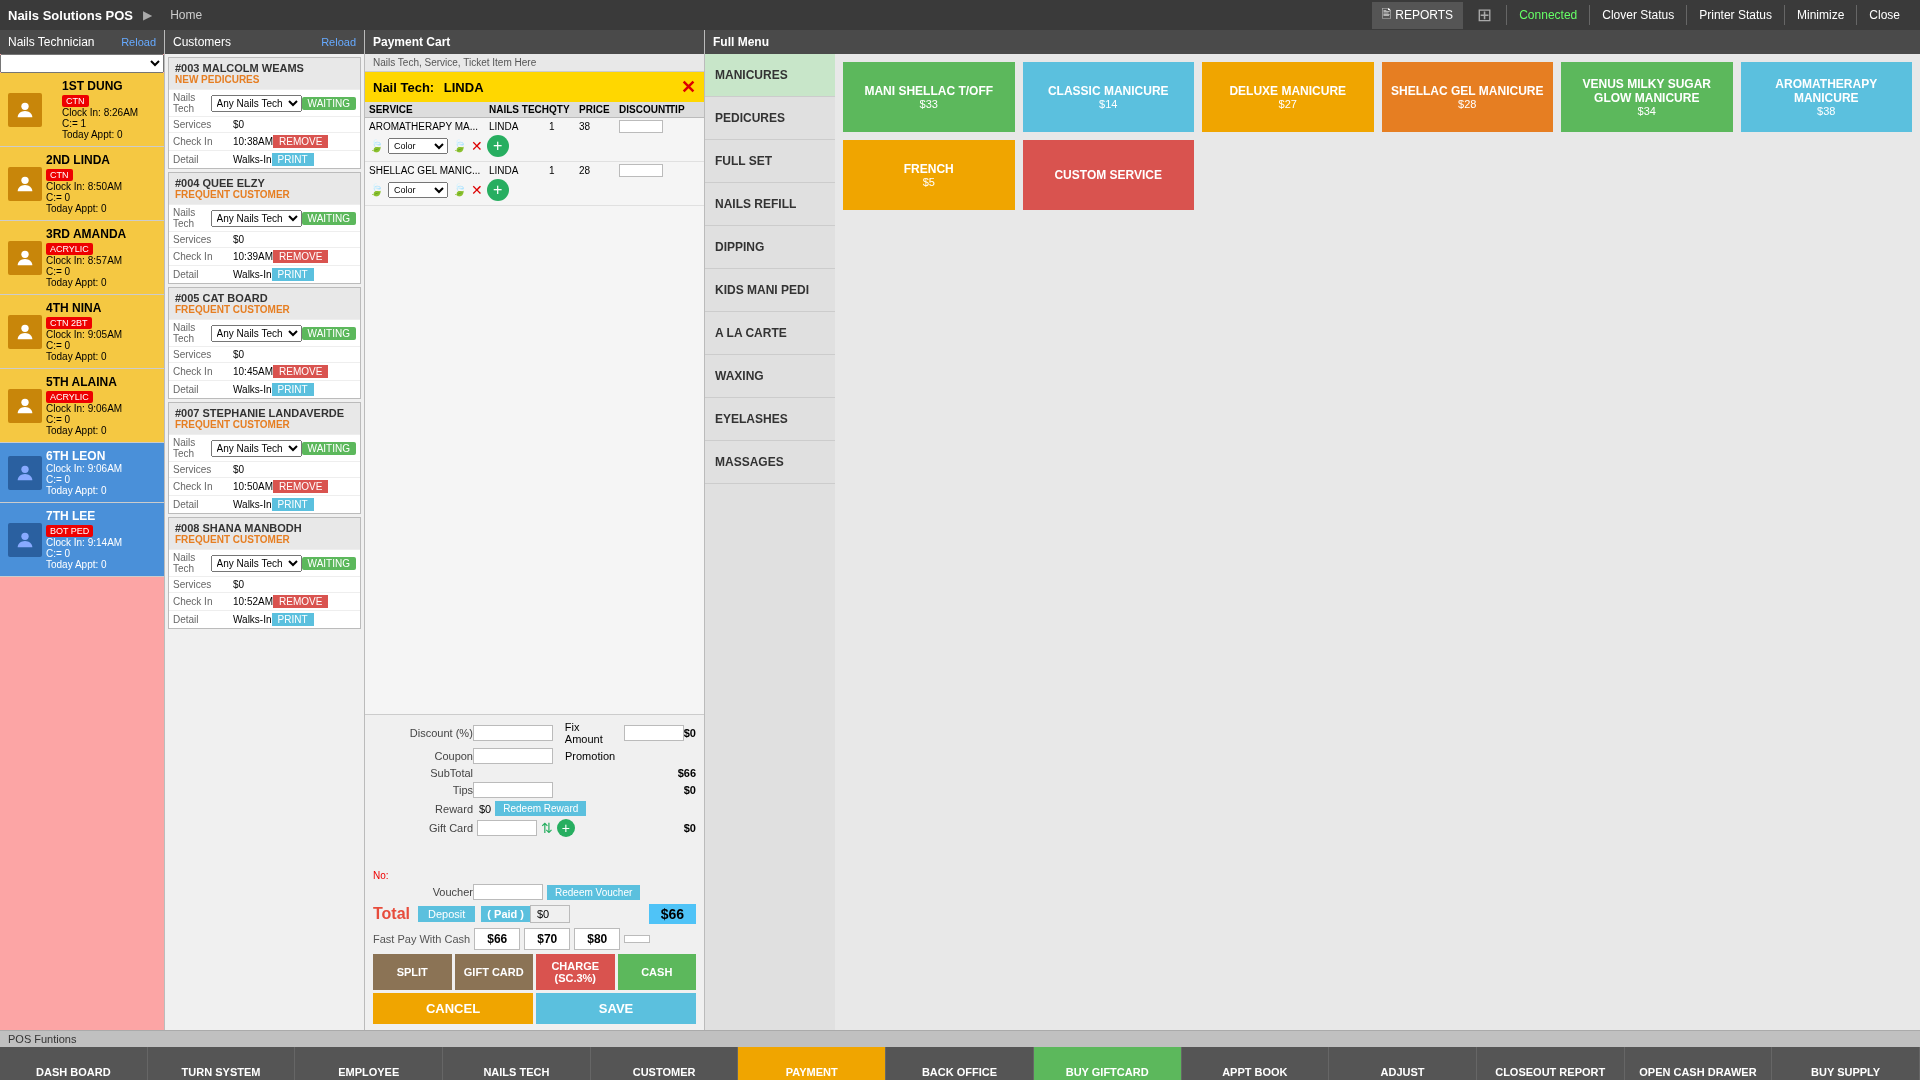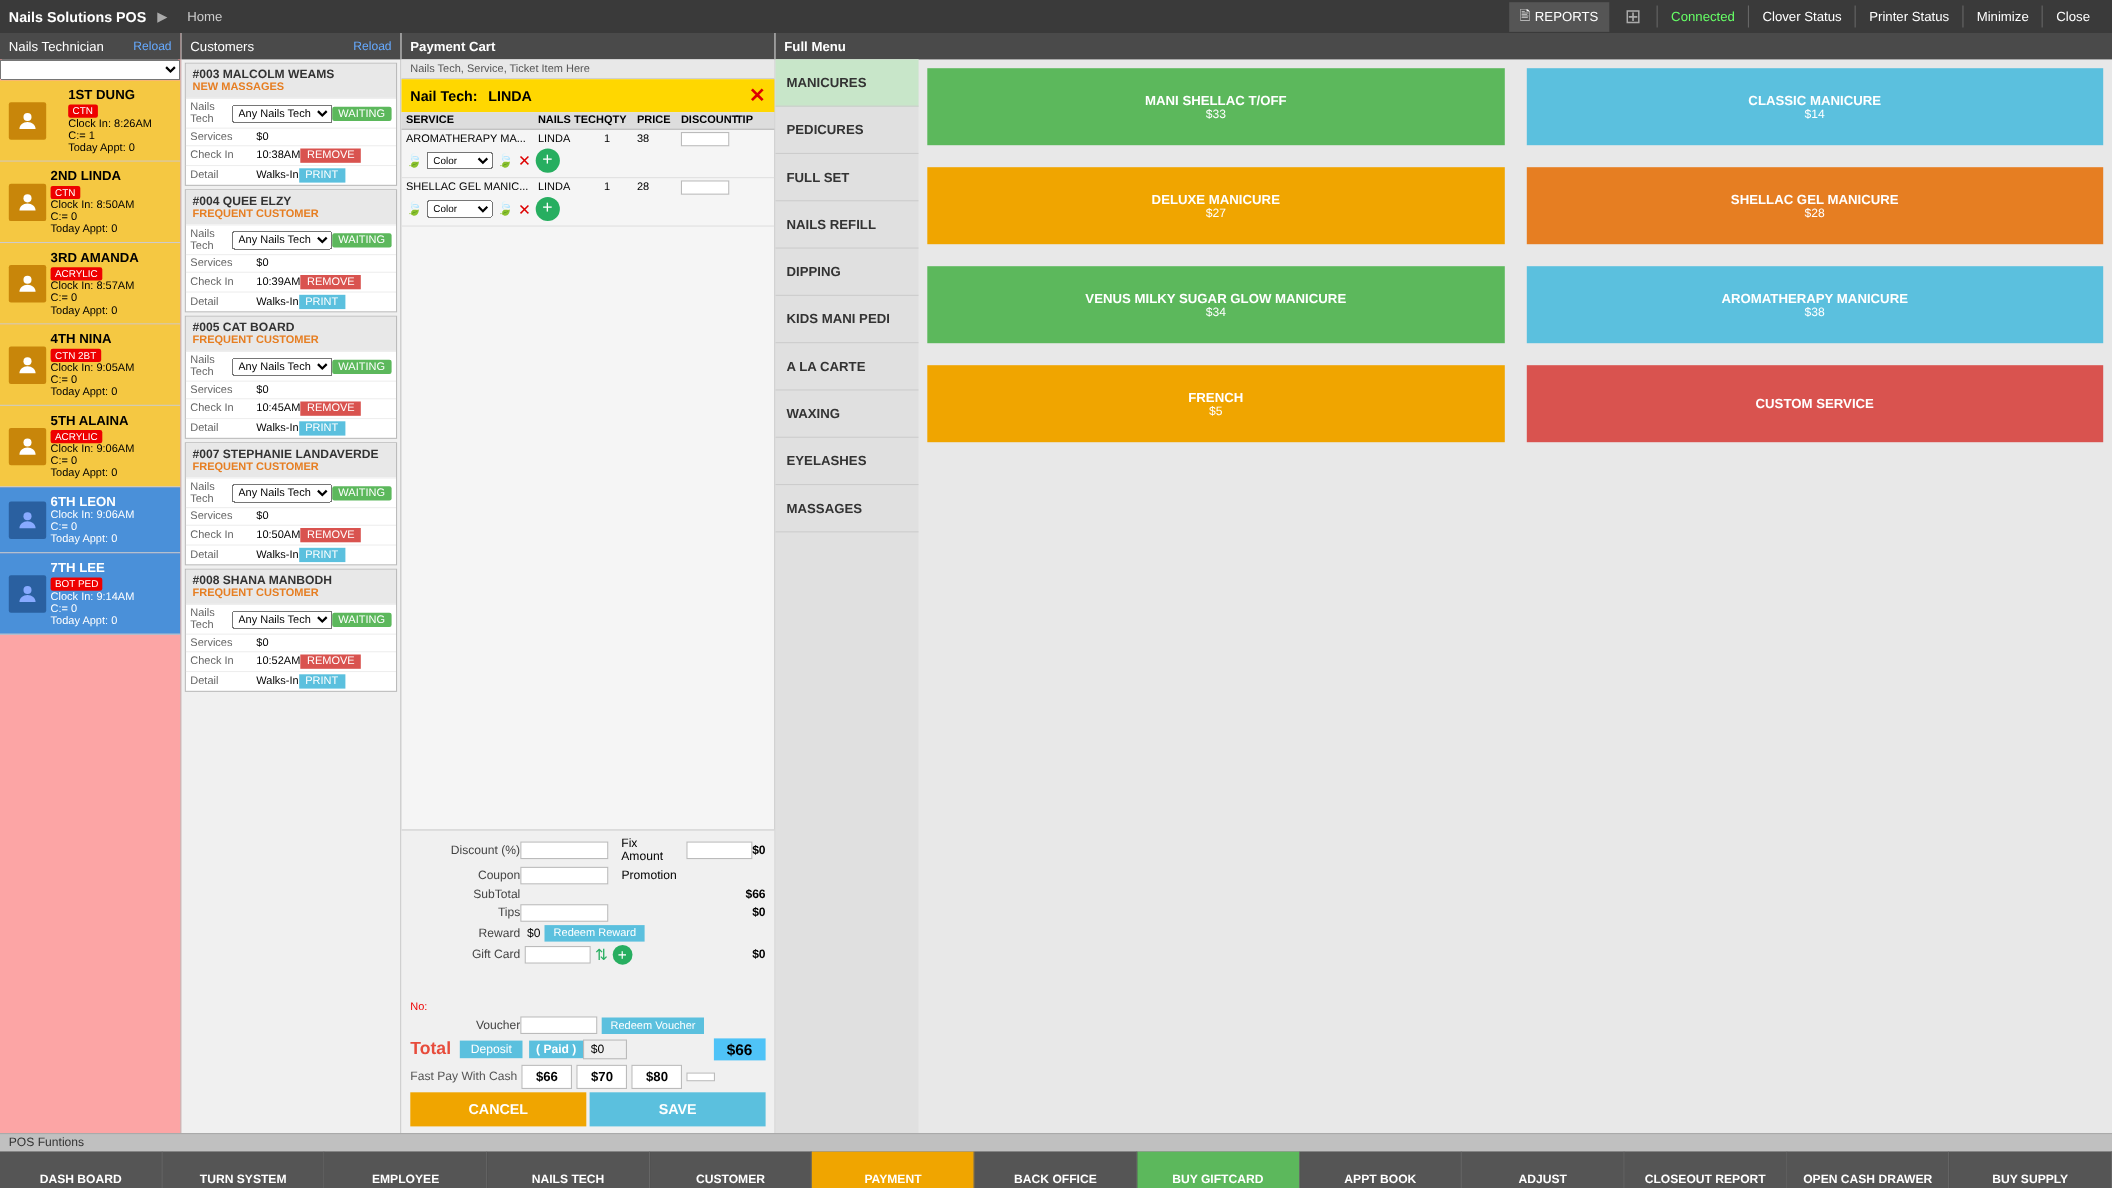--- a/index.html
+++ b/index.html
@@ -91,21 +91,21 @@
     .btn-save { background: #5bc0de; color: white; border: none; padding: 8px; font-size: 13px; font-weight: bold; cursor: pointer; }
     
     
     #menu-panel { flex: 1; background: #e8e8e8; display: flex; flex-direction: column; }
     #menu-header { background: #4a4a4a; color: white; padding: 5px 8px; font-size: 12px; font-weight: bold; }
     #menu-content { display: flex; flex: 1; }
     #menu-categories { width: 130px; background: #e0e0e0; display: flex; flex-direction: column; gap: 0; }
     .menu-cat { padding: 14px 10px; cursor: pointer; border-bottom: 1px solid #ccc; font-size: 12px; font-weight: bold; color: #333; }
     .menu-cat.active { background: #c8e6c9; }
     
-    #menu-items { flex: 1; padding: 8px; display: grid; grid-template-columns: repeat(2, 1fr); grid-template-rows: repeat(2, auto); gap: 20px; align-content: start; }
+    #menu-items { flex: 1; padding: 8px; display: grid; grid-template-columns: repeat(6, 1fr); grid-template-rows: repeat(2, auto); gap: 8px; align-content: start; }
     .menu-item { padding: 10px 8px; cursor: pointer; font-size: 12px; font-weight: bold; color: white; text-align: center; display: flex; flex-direction: column; align-items: center; justify-content: center; min-height: 70px; }
     .menu-item.green { background: #5cb85c; }
     .menu-item.blue { background: #5bc0de; }
     .menu-item.yellow { background: #f0a500; }
     .menu-item.orange { background: #e67e22; }
     .menu-item.red { background: #d9534f; }
     .menu-item .item-price { font-size: 11px; font-weight: normal; }
     
     
     #bottom-bar { height: 50px; background: #3a3a3a; display: flex; align-items: center; }
@@ -275,21 +275,21 @@
 
   <div id="mid-panel">
     <div id="mid-header">
       <span>Customers</span>
       <span class="reload-link">Reload</span>
     </div>
     <div class="customer-list" id="customer-list-container">
         <div class="customer-item">
     <div class="customer-header">
       <div class="cust-num">#003 MALCOLM WEAMS</div>
-      <div class="sub-section">NEW MASSAGES</div>
+      <div class="sub-section">NEW PEDICURES</div>
     </div>
     <div class="customer-row">
       <label>Nails Tech</label>
       <select class="cust-select"><option>Any Nails Tech</option></select>
       <span class="waiting-badge">WAITING</span>
     </div>
     <div class="customer-row">
       <label>Services</label>
       <span>$0</span>
     </div>
@@ -521,20 +521,26 @@
       </div>
 
       <div class="fast-pay-row">
         <span class="fast-pay-label">Fast Pay With Cash</span>
         <button class="fast-pay-btn">$66</button>
         <button class="fast-pay-btn">$70</button>
         <button class="fast-pay-btn">$80</button>
         <button class="fast-pay-btn"></button>
       </div>
 
+      <div class="payment-btns">
+        <button class="pay-btn btn-split">SPLIT</button>
+        <button class="pay-btn btn-gift">GIFT CARD</button>
+        <button class="pay-btn btn-charge">CHARGE (SC.3%)</button>
+        <button class="pay-btn btn-cash">CASH</button>
+      </div>
 
       <div class="action-btns">
         <button class="btn-cancel">CANCEL</button>
         <button class="btn-save">SAVE</button>
       </div>
     </div>
   </div>
 
   <div id="menu-panel">
     <div id="menu-header">Full Menu</div>

